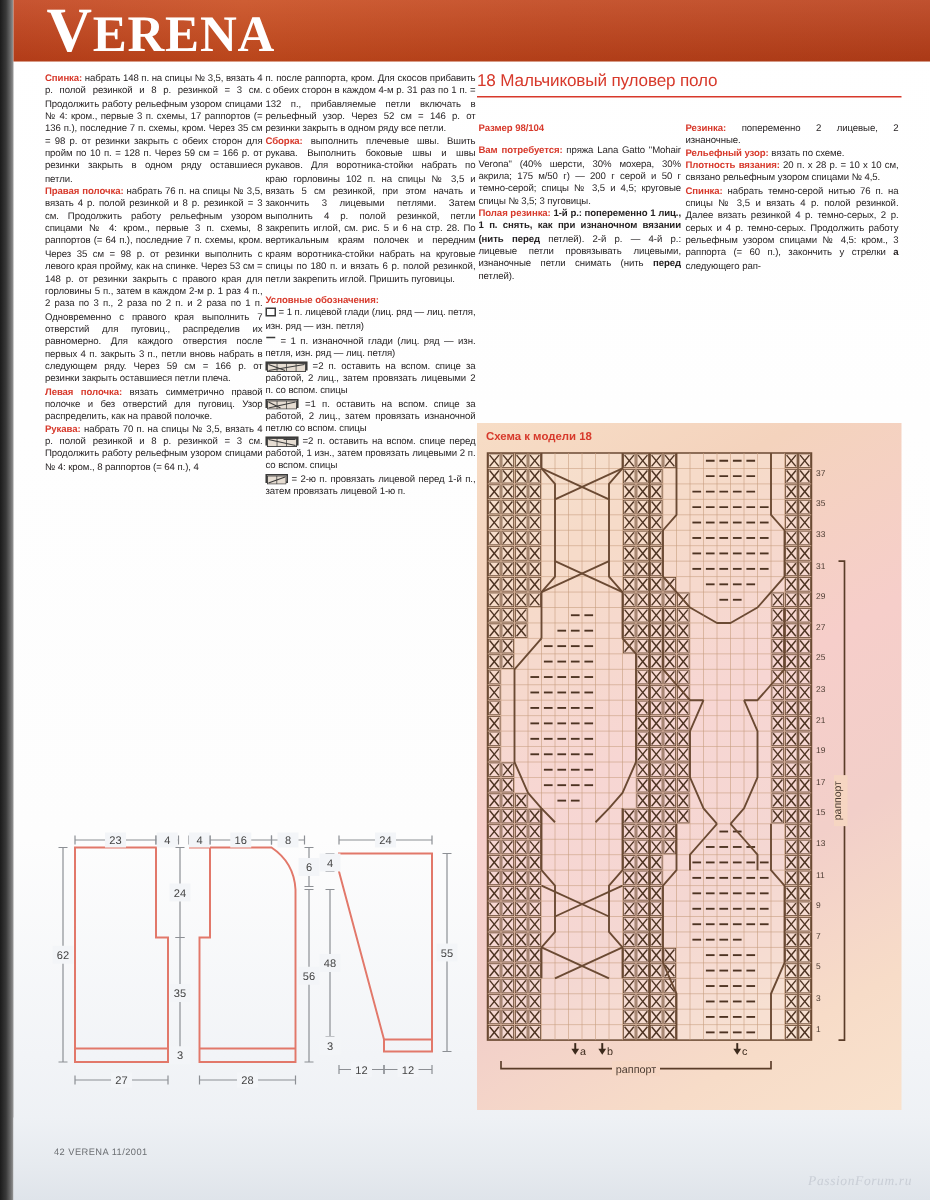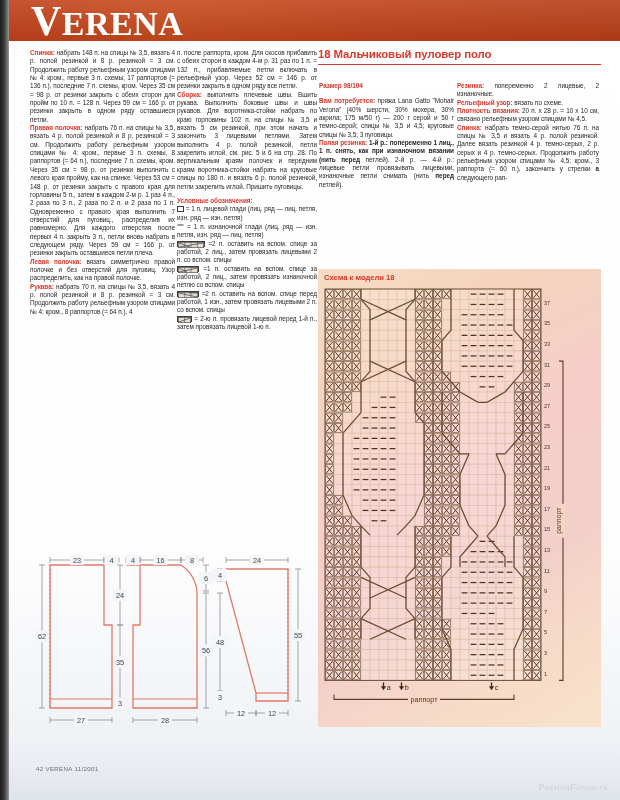--- a/index.html
+++ b/index.html
@@ -54,21 +54,21 @@
   .col1 { left:30px; top:49px; width:145px; }
   .col2 { left:177px; top:49px; width:140px; }
   .col3 { left:319px; top:82px; width:135px; }
   .col4 { left:457px; top:82px; width:142px; }
   .hl { color:#d7392b; font-weight:bold; }
   .bd { font-weight:bold; color:#231f20; }
 
   
   .art-title {
     position:absolute; left:318px; top:48px; width:283px;
-    color:#d7392b; font-weight:bold; font-size:11.4px;
+    color:#d7392b; font-weight:normal; font-size:11.4px;
     letter-spacing:-0.1px;
     font-family:"Liberation Sans", sans-serif;
   }
   .art-rule {
     position:absolute; left:318px; top:64px; width:283px; height:1px;
     background:#d7392b;
   }
 
   
   .sym {
@@ -78,21 +78,21 @@
   }
   .sym-wide {
     display:inline-block; height:6px;
     border:0.6px solid #3b3b3b; background:#e8e2da;
     vertical-align:-1px; position:relative;
   }
   .sym-wide svg { display:block; }
 
   
   .chart-panel {
-    position:absolute; left:318px; top:269px; width:283px; height:458px;
+    position:absolute; left:318px; top:282px; width:283px; height:458px;
     background:linear-gradient(150deg,#f7ddc6 0%,#f4d3bd 20%,#f6ceca 45%,#f2cfc9 65%,#f7dcc8 85%,#f9e2cd 100%);
   }
   .chart-title {
     position:absolute; left:6px; top:4px;
     color:#d7392b; font-weight:bold; font-size:7.6px;
   }
   .chart-grid-wrap {
     position:absolute; left:5px; top:18px;
   }
   #chart-svg { display:block; }

